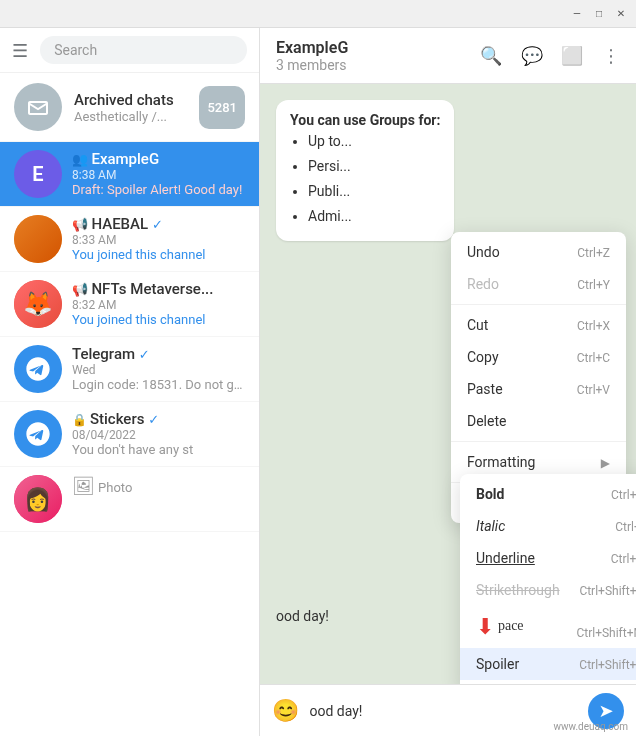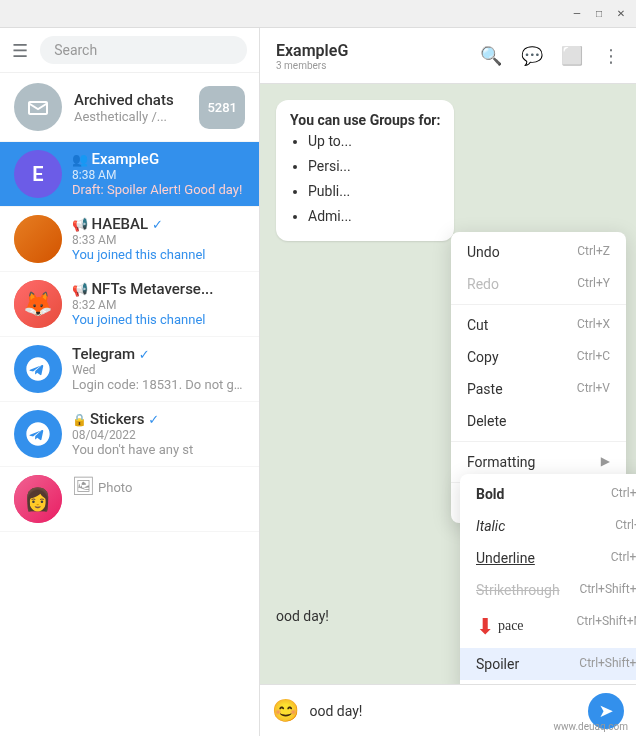--- a/index.html
+++ b/index.html
@@ -149,21 +149,21 @@
       padding: 0 16px;
       height: 56px;
       display: flex;
       align-items: center;
       justify-content: space-between;
       border-bottom: 1px solid #e0e0e0;
       flex-shrink: 0;
     }
     .chat-topbar-left { display: flex; flex-direction: column; }
     .chat-topbar-title { font-size: 16px; font-weight: 600; color: #333; }
-    .chat-topbar-sub { font-size: 10px; color: #999; }
+    .chat-topbar-sub { font-size: 14px; color: #999; }
     .chat-topbar-icons { display: flex; gap: 18px; align-items: center; }
     .topbar-icon { color: #707478; font-size: 18px; cursor: pointer; }
 
     
     .chat-bg {
       flex: 1;
       position: relative;
       overflow: hidden;
     }
     .chat-bg-pattern {
@@ -246,21 +246,21 @@
       background: #fff;
       border-radius: 8px;
       box-shadow: 0 4px 20px rgba(0,0,0,0.15);
       min-width: 175px;
       z-index: 50;
       padding: 4px 0;
     }
     .menu-item {
       display: flex;
       justify-content: space-between;
-      align-items: flex-start;
+      align-items: flex-end;
       padding: 8px 16px;
       font-size: 14px;
       cursor: pointer;
       color: #333;
     }
     .menu-item.disabled { color: #bbb; cursor: default; }
     .menu-item.active { background: #e8f0fe; }
     .menu-separator {
       height: 1px;
       background: #f0f0f0;

